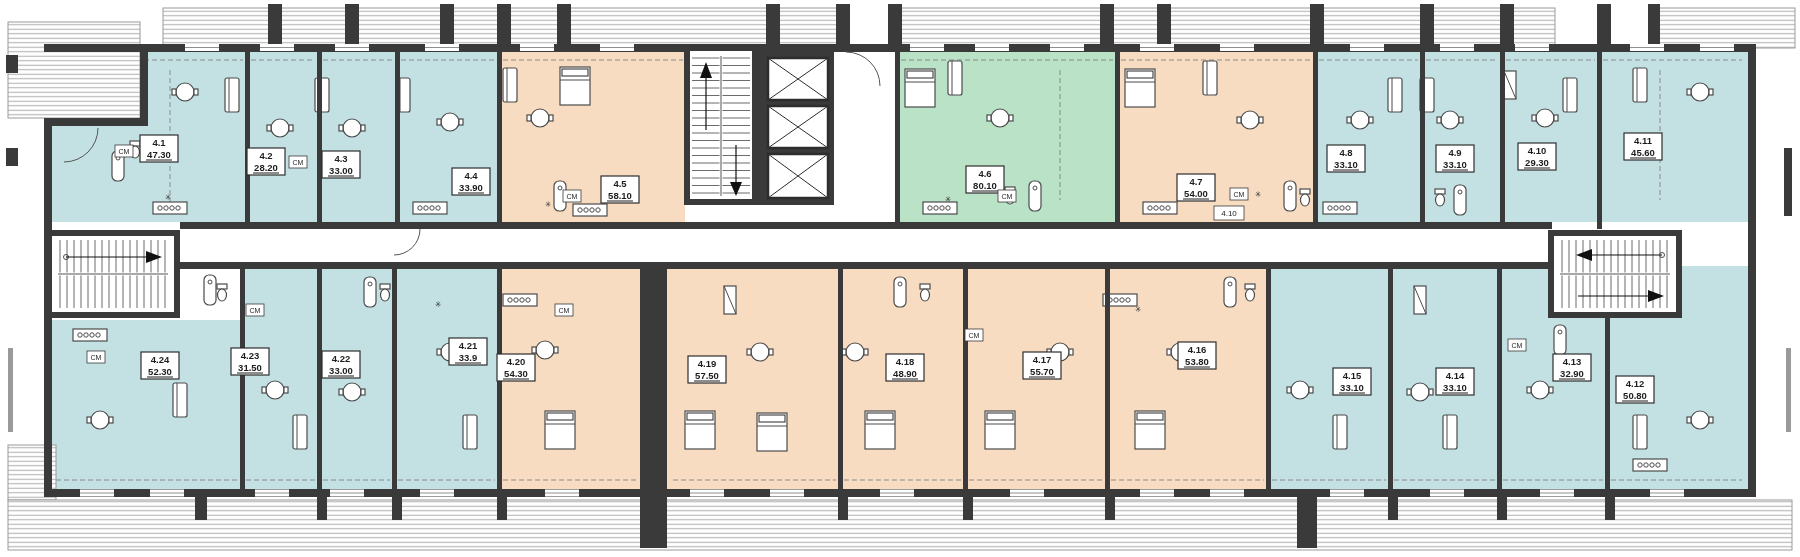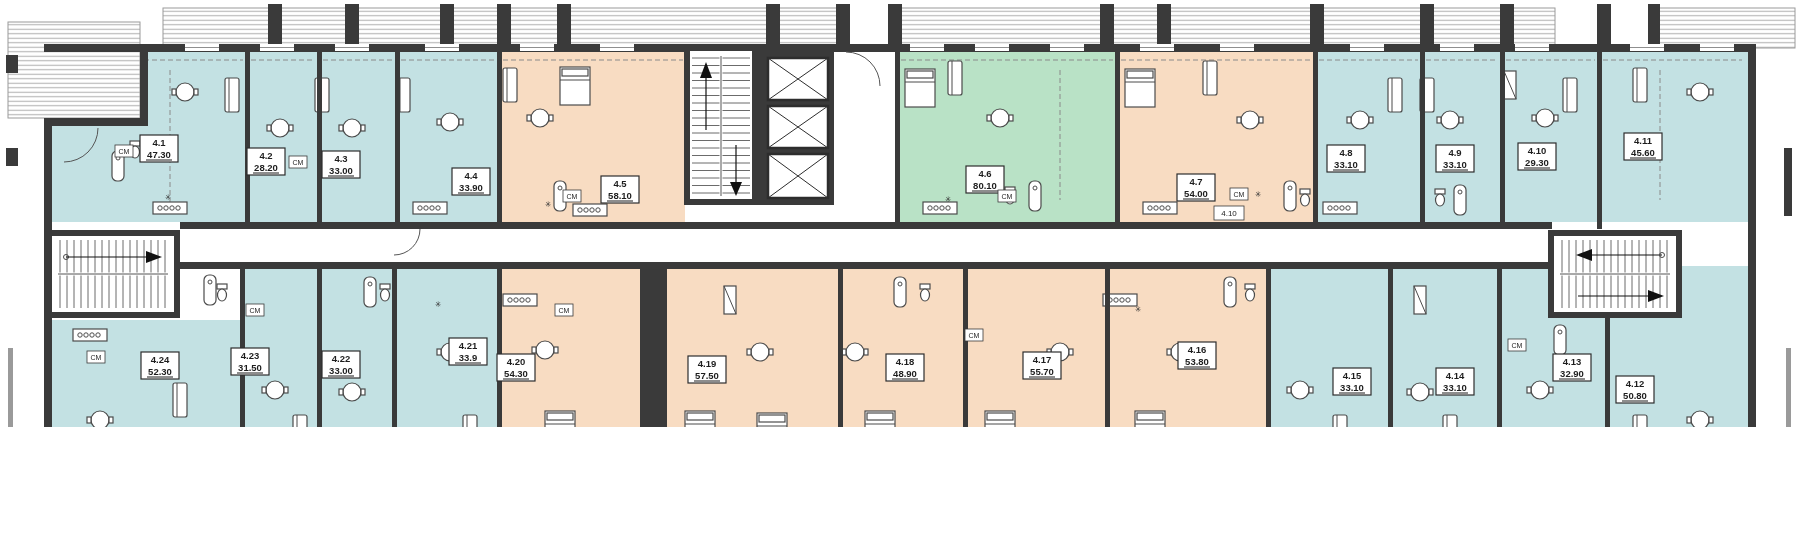--- a/index.html
+++ b/index.html
@@ -1,16 +1,16 @@
 <!DOCTYPE html>
 <html><head>
 <meta charset="utf-8">
 <style>
   html,body{margin:0;padding:0;background:#ffffff;}
-  .plan-wrap{width:1800px;height:427px;position:relative;background:#be185d;}
+  .plan-wrap{width:1800px;height:557px;position:relative;background:#be185d;}
   svg{display:block;font-family:"Liberation Sans",sans-serif;}
   .wall{fill:#3a3a3a;}
   .furn{fill:#ffffff;stroke:#4b4b4b;stroke-width:1.2;}
   .furnl{fill:none;stroke:#4b4b4b;stroke-width:1;}
   .lbl-box{fill:#ffffff;stroke:#2d2d2d;stroke-width:1.2;}
   .lbl-id{font-size:9.5px;font-weight:bold;text-anchor:middle;fill:#1d1d1d;}
   .lbl-area{font-size:9.5px;font-weight:bold;text-anchor:middle;fill:#1d1d1d;}
   .u-line{stroke:#1d1d1d;stroke-width:1;}
   .tag-box{fill:#ffffff;stroke:#3a3a3a;stroke-width:0.8;}
   .tag-txt{font-size:7px;text-anchor:middle;fill:#222;}

